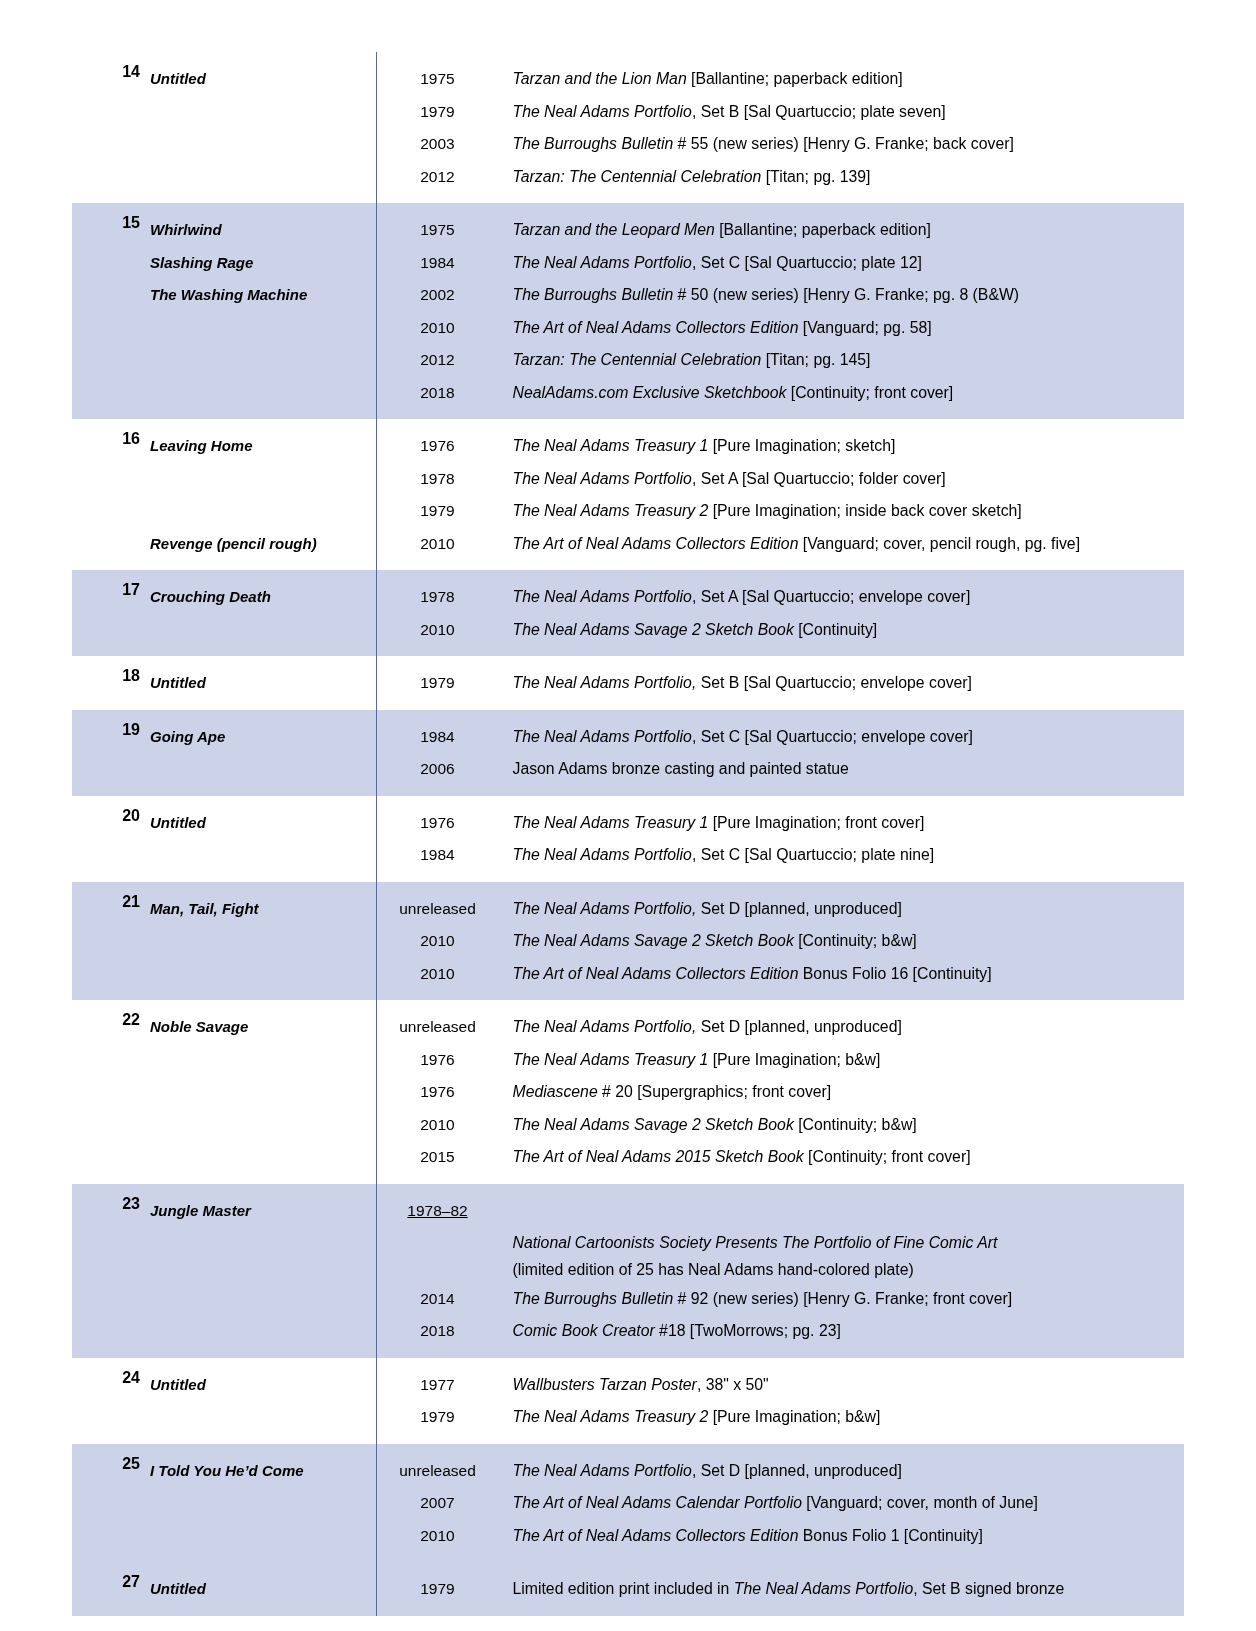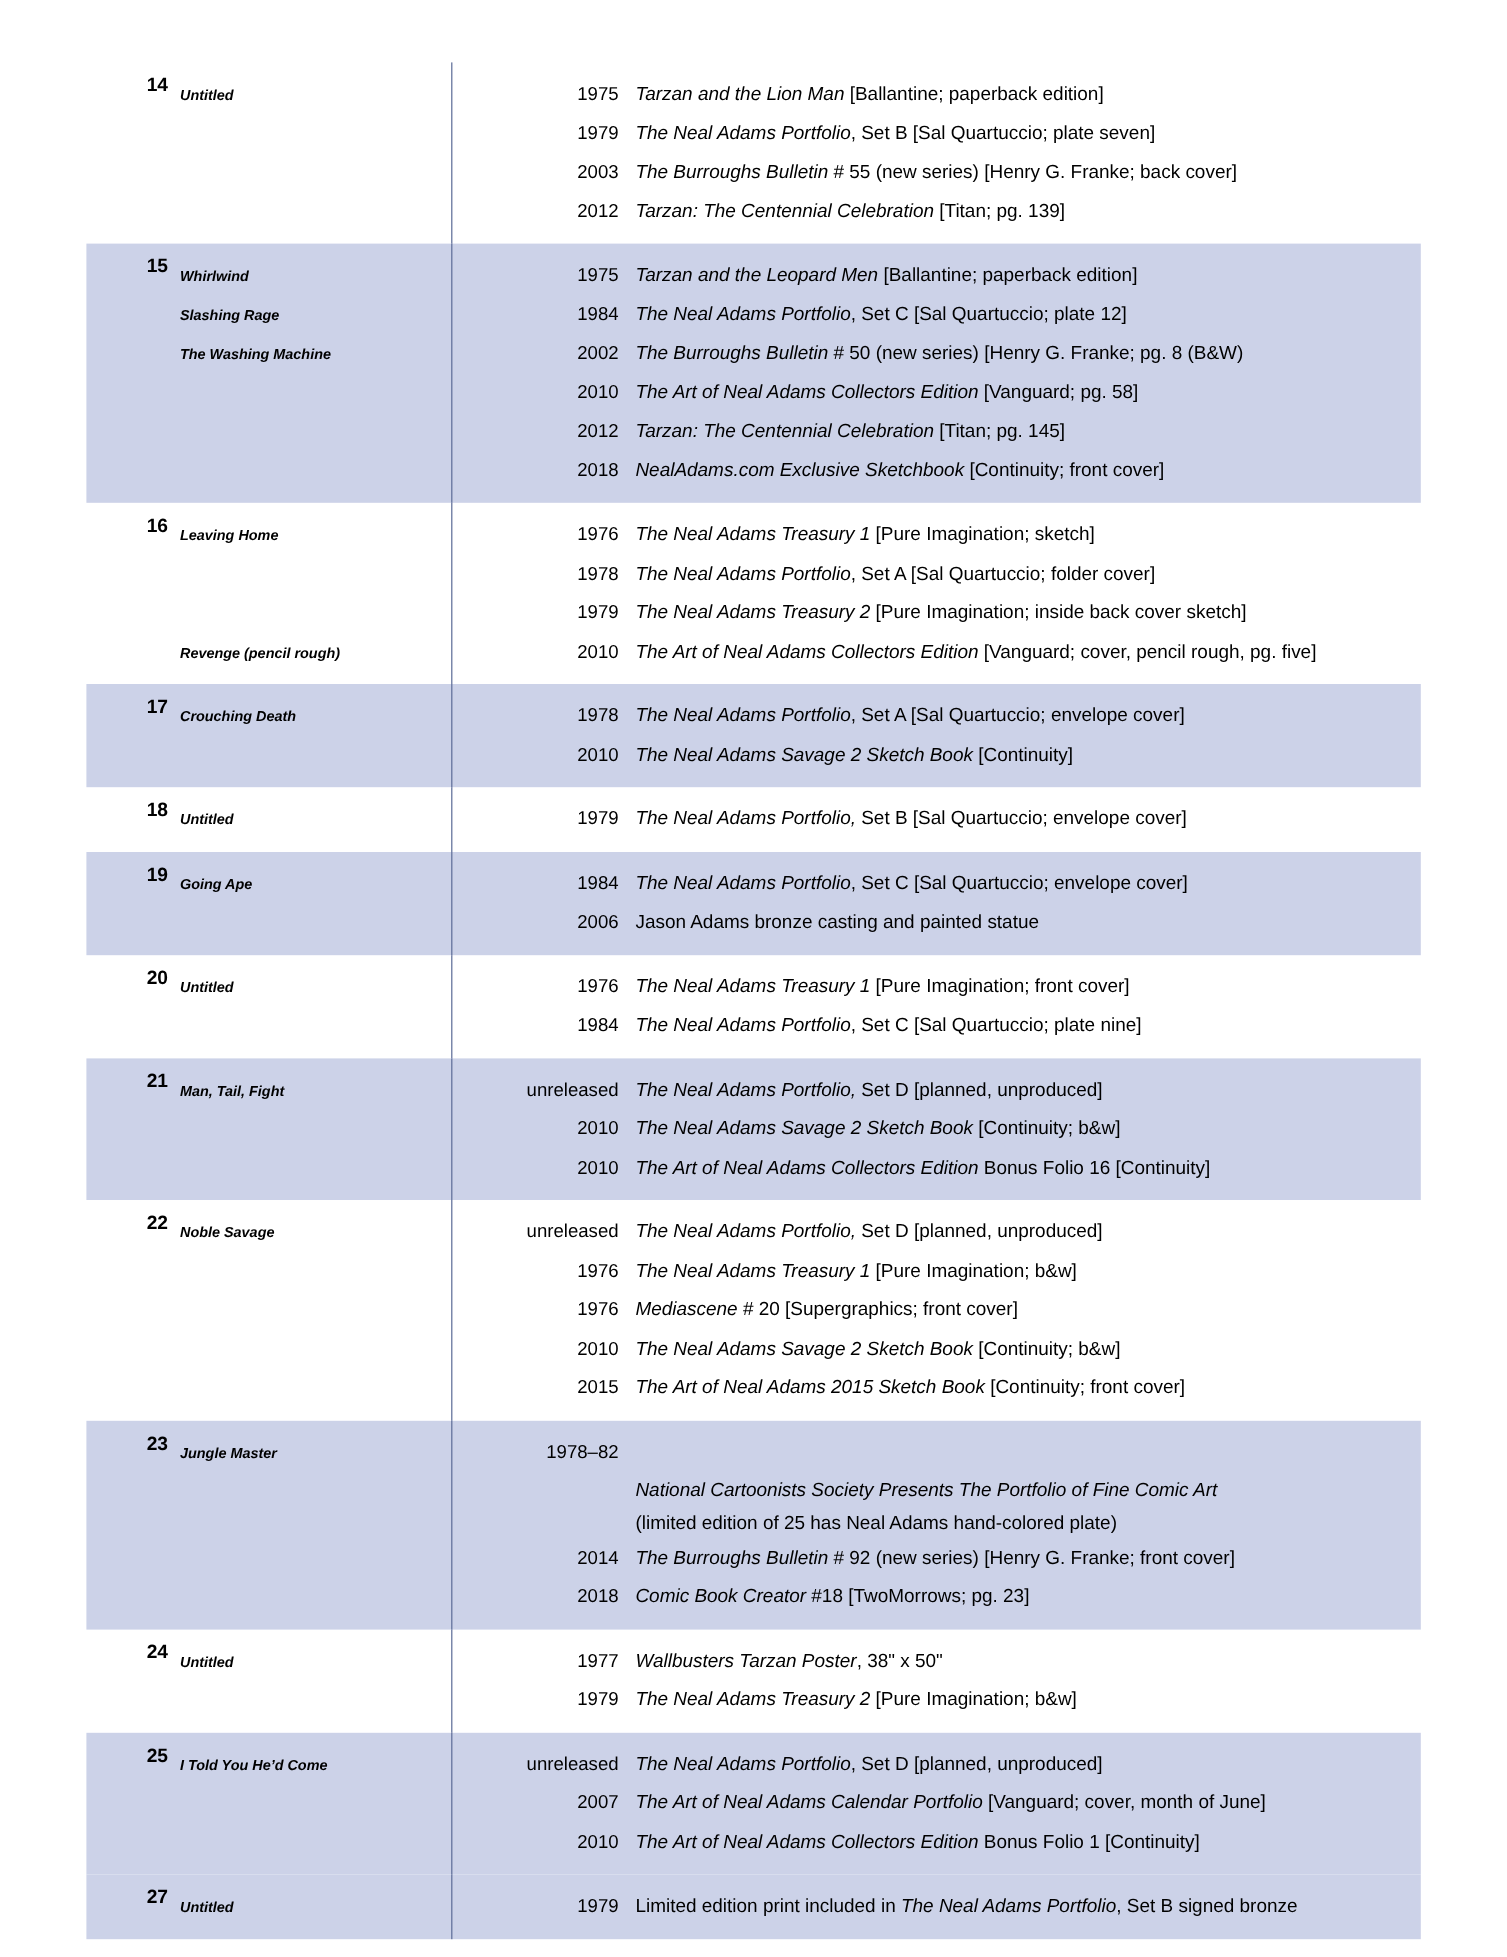--- a/index.html
+++ b/index.html
@@ -35,52 +35,51 @@
     text-align: right;
     font-weight: bold;
     font-size: 16px;
     padding-top: 11px !important;
     padding-bottom: 10px !important;
   }
   .col-title {
     width: 236px;
     font-style: italic;
     font-weight: bold;
-    font-size: 12px;
+    font-size: 15px;
     border-right: 1px solid #5a6a96;
     padding-top: 11px !important;
     padding-bottom: 10px !important;
     padding-left: 10px !important;
   }
   .col-rows {
     padding-top: 11px !important;
     padding-bottom: 10px !important;
   }
   .title-line { display: block; line-height: 32.5px; }
   .title-line.blank { visibility: hidden; }
   .entry {
     display: flex;
     line-height: 32.5px;
     white-space: nowrap;
   }
   .entry .year {
     width: 122px;
     min-width: 122px;
-    text-align: right;
+    text-align: center;
     font-size: 15.5px;
-    margin-left: 17px;
   }
   .entry .desc {
     padding-left: 14px;
     font-size: 15.8px;
     white-space: normal;
   }
   .entry .desc .it { font-style: italic; text-align: center; }
   .entry.two-line { line-height: 27px; }
-  .entry.two-line .year { line-height: 32.5px; }
+  .entry.two-line .year { line-height: 32.5px; text-decoration: underline; }
   .entry.two-line .desc { line-height: 27px; padding-top: 2px; margin-top: 32px; }
 </style>
 </head>
 <body>
 
 <div class="page">
 
   <table class="listing">
     <tbody id="listing-body">
         <tr class="grp">

